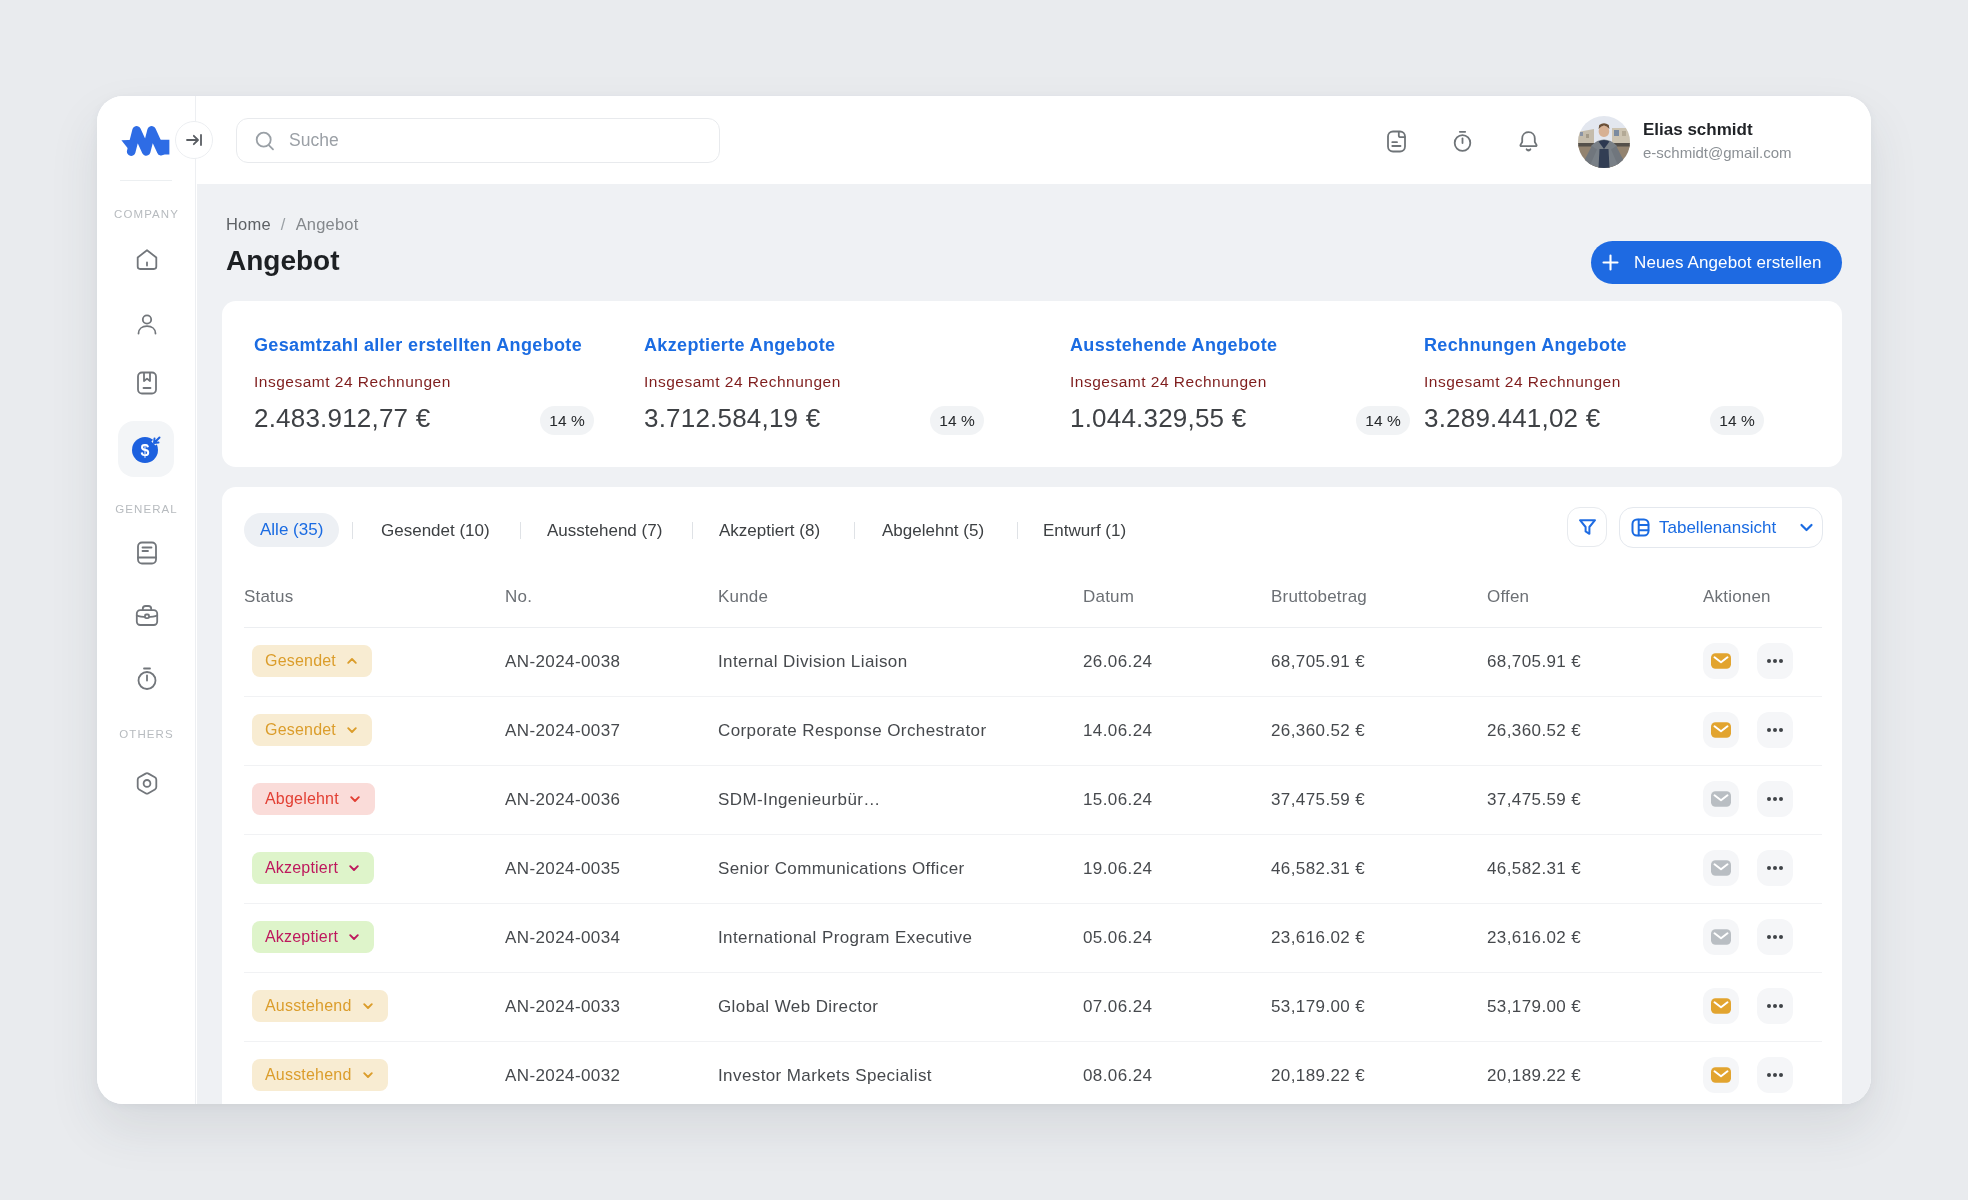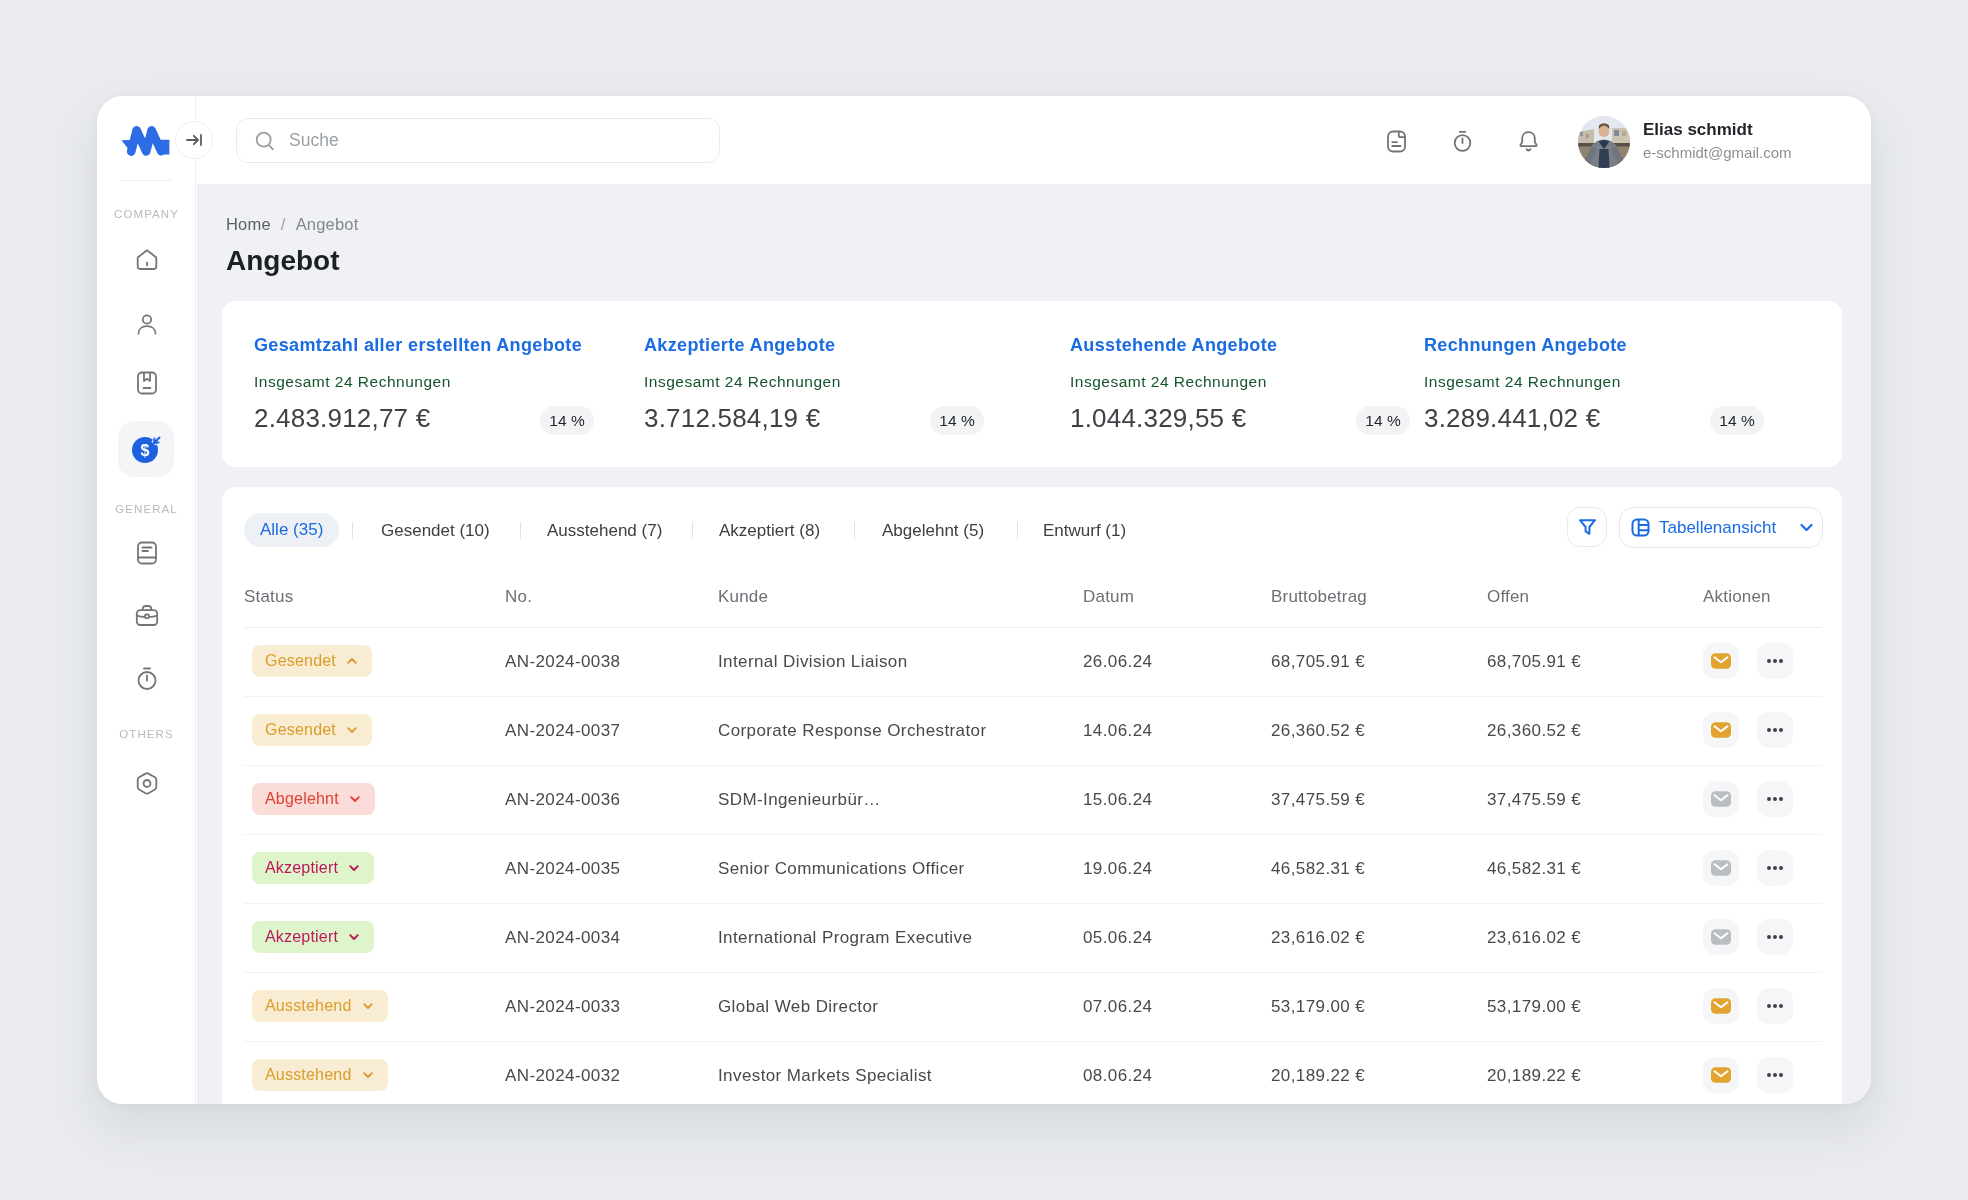--- a/index.html
+++ b/index.html
@@ -58,21 +58,21 @@
     position:absolute; left:1494px; top:145px; width:251px; height:43px; border-radius:21.5px;
     background:#1e6ae2; color:#fff; font-size:17px;
     display:flex; align-items:center;
   }
   .new-btn svg { margin-left:11px; }
   .new-btn span { margin-left:15px; letter-spacing:.1px; }
   .card { background:#fff; border-radius:14px; position:absolute;text-align:right; }
   .stats { left:125px; top:205px; width:1620px; height:166px; }
   .scol { position:absolute; top:0; width:390px; height:100%; }
   .scol h3 { font-size:18px; font-weight:bold; color:#1b6ce2; position:absolute; left:32px; top:34px; letter-spacing:.35px;}
-  .scol .sub { font-size:15.5px; letter-spacing:.5px; color:#14532d; position:absolute; left:32px; top:72px; }
+  .scol .sub { font-size:15.5px; letter-spacing:.5px; color:#7f1d1d; position:absolute; left:32px; top:72px; }
   .scol .val { font-size:26px; color:#3e4145; position:absolute; left:32px; top:102px; letter-spacing:.2px;}
   .scol .pill {
     position:absolute; left:318px; top:105px; width:54px; height:29px; border-radius:15px;
     background:#f1f3f5; color:#26292c; font-size:15.5px;
     display:flex; align-items:center; justify-content:center;
   }
   .tablecard { left:125px; top:391px; width:1620px; height:640px;padding-left:48px; }
   
   .tab-pill {
     position:absolute; left:22px; top:26px; height:34px; border-radius:17px; padding:0 16px;
@@ -235,20 +235,26 @@
         <path d="M38.2 30 L47 47 L40.5 50.5 L33 33.5 Z" fill="#70767d"></path>
       </svg>
     </div>
     <div class="uname">Elias schmidt</div>
     <div class="umail">e-schmidt@gmail.com</div>
   </div>
 
   <div class="content"></div>
   <div class="crumbs" style="left:129px; top:119px;"><span>Home</span><span class="sep">/</span><span class="cur">Angebot</span></div>
   <div class="h1">Angebot</div>
+  <div class="new-btn">
+    <svg width="17" height="17" viewBox="0 0 17 17" fill="none" stroke="#fff" stroke-width="2.1" stroke-linecap="round">
+      <path d="M8.5 1.5 V15.5 M1.5 8.5 H15.5"></path>
+    </svg>
+    <span>Neues Angebot erstellen</span>
+  </div>
 
   <div class="card stats" id="stats">
     <div class="scol" style="left:0px;">
       <h3>Gesamtzahl aller erstellten Angebote</h3>
       <div class="sub">Insgesamt 24 Rechnungen</div>
       <div class="val">2.483.912,77 €</div>
       <div class="pill">14 %</div>
     </div>
     <div class="scol" style="left:390px;">
       <h3>Akzeptierte Angebote</h3>

